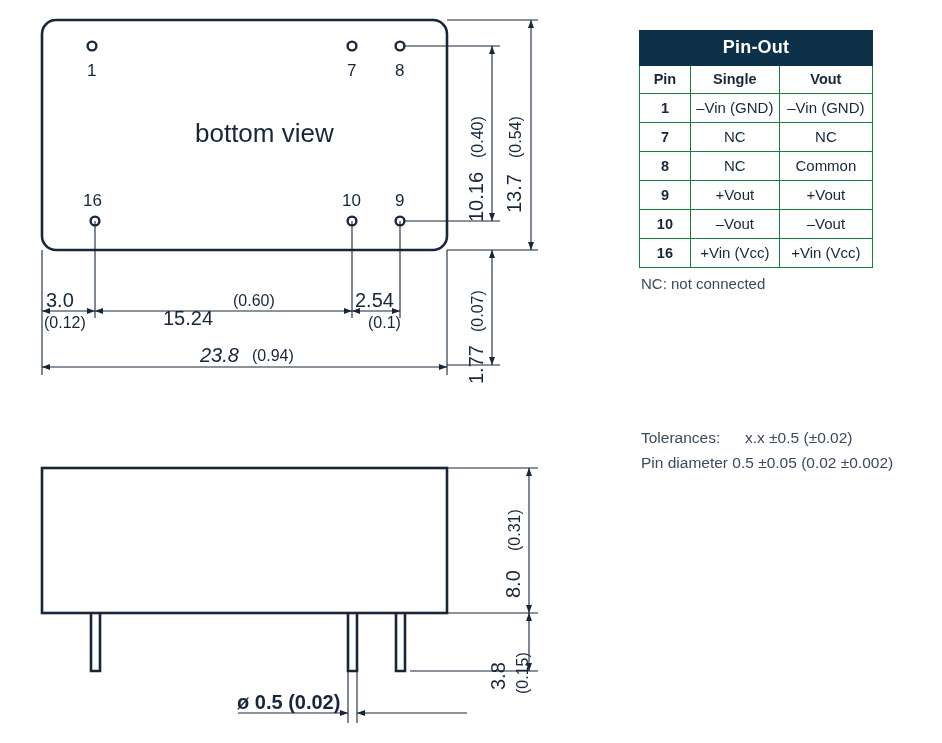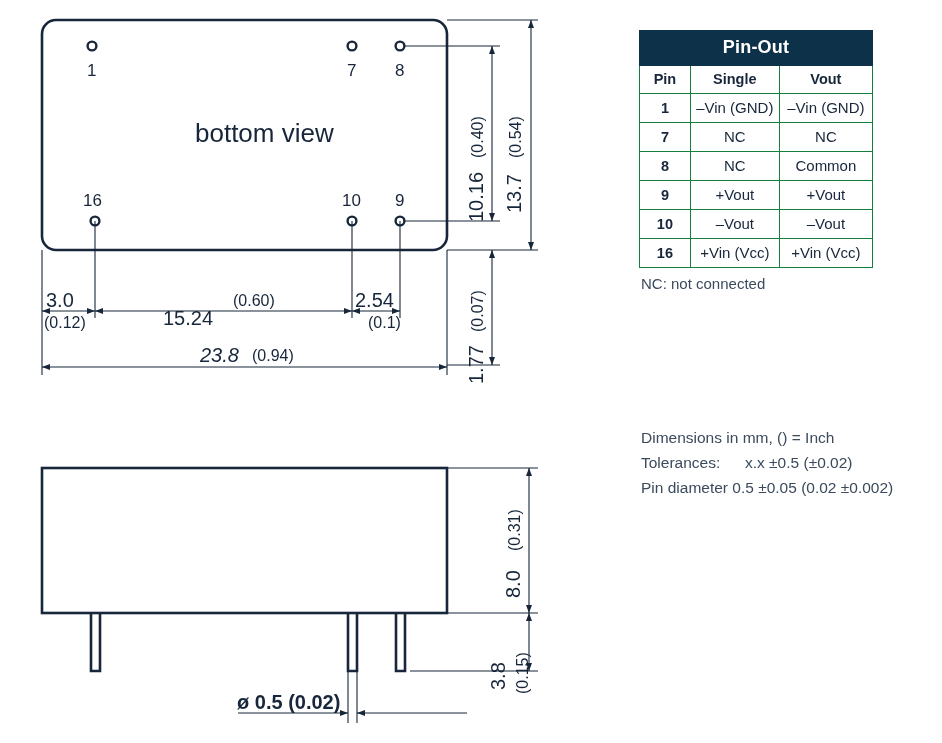--- a/index.html
+++ b/index.html
@@ -321,18 +321,17 @@
         <td class="cell-pin">16</td>
         <td class="cell-val">+Vin (Vcc)</td>
         <td class="cell-val">+Vin (Vcc)</td>
       </tr>
     </tbody>
   </table>
 
   <div id="nc-note">NC: not connected</div>
 
   <div id="notes-block">
-    <span class="note-line">Dimensions in mm, () = Inch</span>
     <span class="note-line"><span class="tol-label">Tolerances:</span><span>x.x   ±0.5 (±0.02)</span></span>
     <span class="note-line">Pin diameter 0.5  ±0.05 (0.02 ±0.002)</span>
   </div>
 
 </div>
 
 </body></html>

